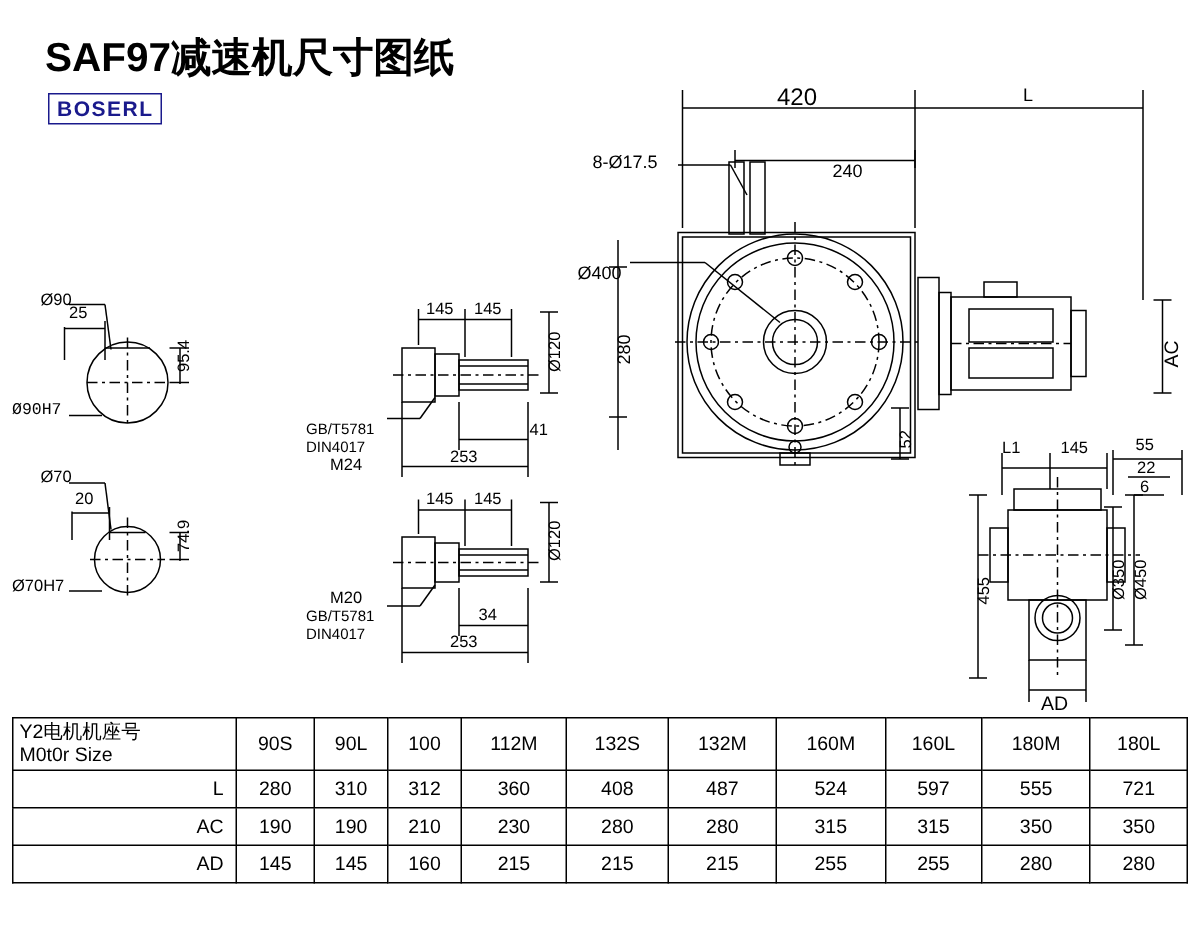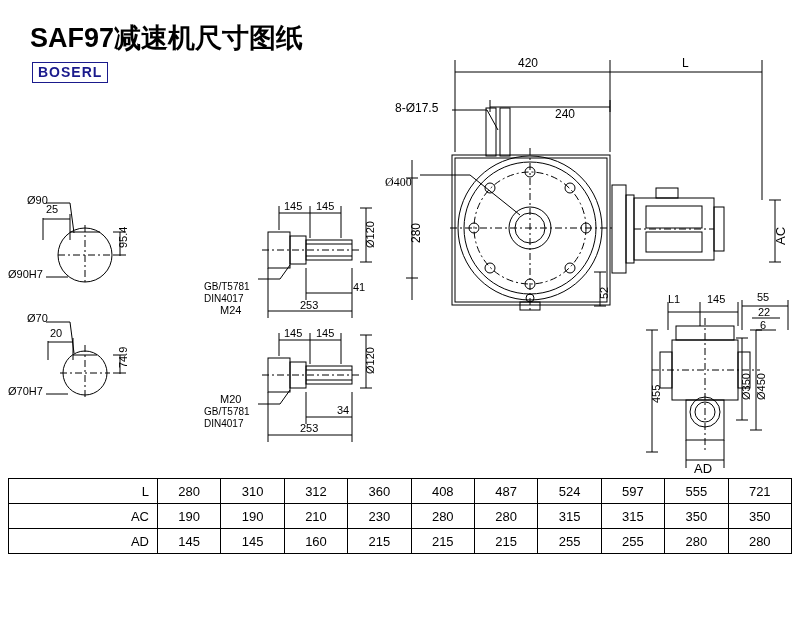--- a/index.html
+++ b/index.html
@@ -242,21 +242,21 @@
 
       <line x1="686" y1="440" x2="686" y2="468"></line>
       <line x1="724" y1="440" x2="724" y2="468"></line>
       <line x1="686" y1="460" x2="724" y2="460"></line>
     </g>
   </svg>
 
   <div class="lbl" style="left:27px;top:194px;">Ø90</div>
   <div class="lbl" style="left:46px;top:203px;">25</div>
   <div class="lbl vert" style="left:117px;top:248px;">95.4</div>
-  <div class="lbl" style="left:8px;top:268px;">Ø90H7</div>
+  <div class="lbl" style="left:8px;top:268px;font-family:Liberation Mono, monospace;">Ø90H7</div>
 
   <div class="lbl" style="left:27px;top:312px;">Ø70</div>
   <div class="lbl" style="left:50px;top:327px;">20</div>
   <div class="lbl vert" style="left:117px;top:368px;">74.9</div>
   <div class="lbl" style="left:8px;top:385px;">Ø70H7</div>
 
   <div class="lbl" style="left:284px;top:200px;">145</div>
   <div class="lbl" style="left:316px;top:200px;">145</div>
   <div class="lbl vert" style="left:364px;top:248px;">Ø120</div>
   <div class="lbl" style="left:220px;top:268px;margin-top:36px;">M24</div>
@@ -264,44 +264,60 @@
   <div class="lbl sm" style="left:204px;top:293px;">DIN4017</div>
   <div class="lbl" style="left:320px;top:281px;margin-left:33px;">41</div>
   <div class="lbl" style="left:300px;top:299px;">253</div>
 
   <div class="lbl" style="left:284px;top:327px;">145</div>
   <div class="lbl" style="left:316px;top:327px;">145</div>
   <div class="lbl vert" style="left:364px;top:374px;">Ø120</div>
   <div class="lbl" style="left:220px;top:393px;">M20</div>
   <div class="lbl sm" style="left:204px;top:406px;">GB/T5781</div>
   <div class="lbl sm" style="left:204px;top:418px;">DIN4017</div>
-  <div class="lbl" style="left:337px;top:404px;">34</div>
+  <div class="lbl" style="left:319px;top:404px;">34</div>
   <div class="lbl" style="left:300px;top:422px;">253</div>
 
-  <div class="lbl" style="left:518px;top:57px;font-size:12px;">420</div>
+  <div class="lbl" style="left:518px;top:57px;font-size:16px;">420</div>
   <div class="lbl" style="left:682px;top:57px;font-size:12px;">L</div>
   <div class="lbl" style="left:395px;top:102px;font-size:12px;">8-Ø17.5</div>
   <div class="lbl" style="left:555px;top:96px;font-size:12px;margin-top:12px;">240</div>
-  <div class="lbl" style="left:385px;top:176px;font-size:12px;font-family:Liberation Serif, serif;">Ø400</div>
+  <div class="lbl" style="left:385px;top:176px;font-size:12px;">Ø400</div>
   <div class="lbl vert" style="left:410px;top:243px;font-size:12px;">280</div>
   <div class="lbl vert" style="left:598px;top:299px;">52</div>
   <div class="lbl vert" style="left:774px;top:245px;font-size:13px;">AC</div>
 
   <div class="lbl" style="left:668px;top:293px;">L1</div>
   <div class="lbl" style="left:707px;top:293px;">145</div>
   <div class="lbl" style="left:757px;top:291px;">55</div>
   <div class="lbl" style="left:758px;top:306px;">22</div>
   <div class="lbl" style="left:760px;top:319px;">6</div>
   <div class="lbl vert" style="left:650px;top:403px;">455</div>
   <div class="lbl vert" style="left:740px;top:400px;">Ø350</div>
   <div class="lbl vert" style="left:755px;top:400px;">Ø450</div>
   <div class="lbl" style="left:694px;top:462px;font-size:13px;">AD</div>
 
   <table class="spec">
     <tbody>
+      <tr>
+        <td class="rowhead2">
+          <div>Y2电机机座号</div>
+          <div>M0t0r Size</div>
+        </td>
+        <td>90S</td>
+        <td>90L</td>
+        <td>100</td>
+        <td>112M</td>
+        <td>132S</td>
+        <td>132M</td>
+        <td>160M</td>
+        <td>160L</td>
+        <td>180M</td>
+        <td>180L</td>
+      </tr>
       <tr>
         <td class="rowhead">L</td>
         <td>280</td>
         <td>310</td>
         <td>312</td>
         <td>360</td>
         <td>408</td>
         <td>487</td>
         <td>524</td>
         <td>597</td>

